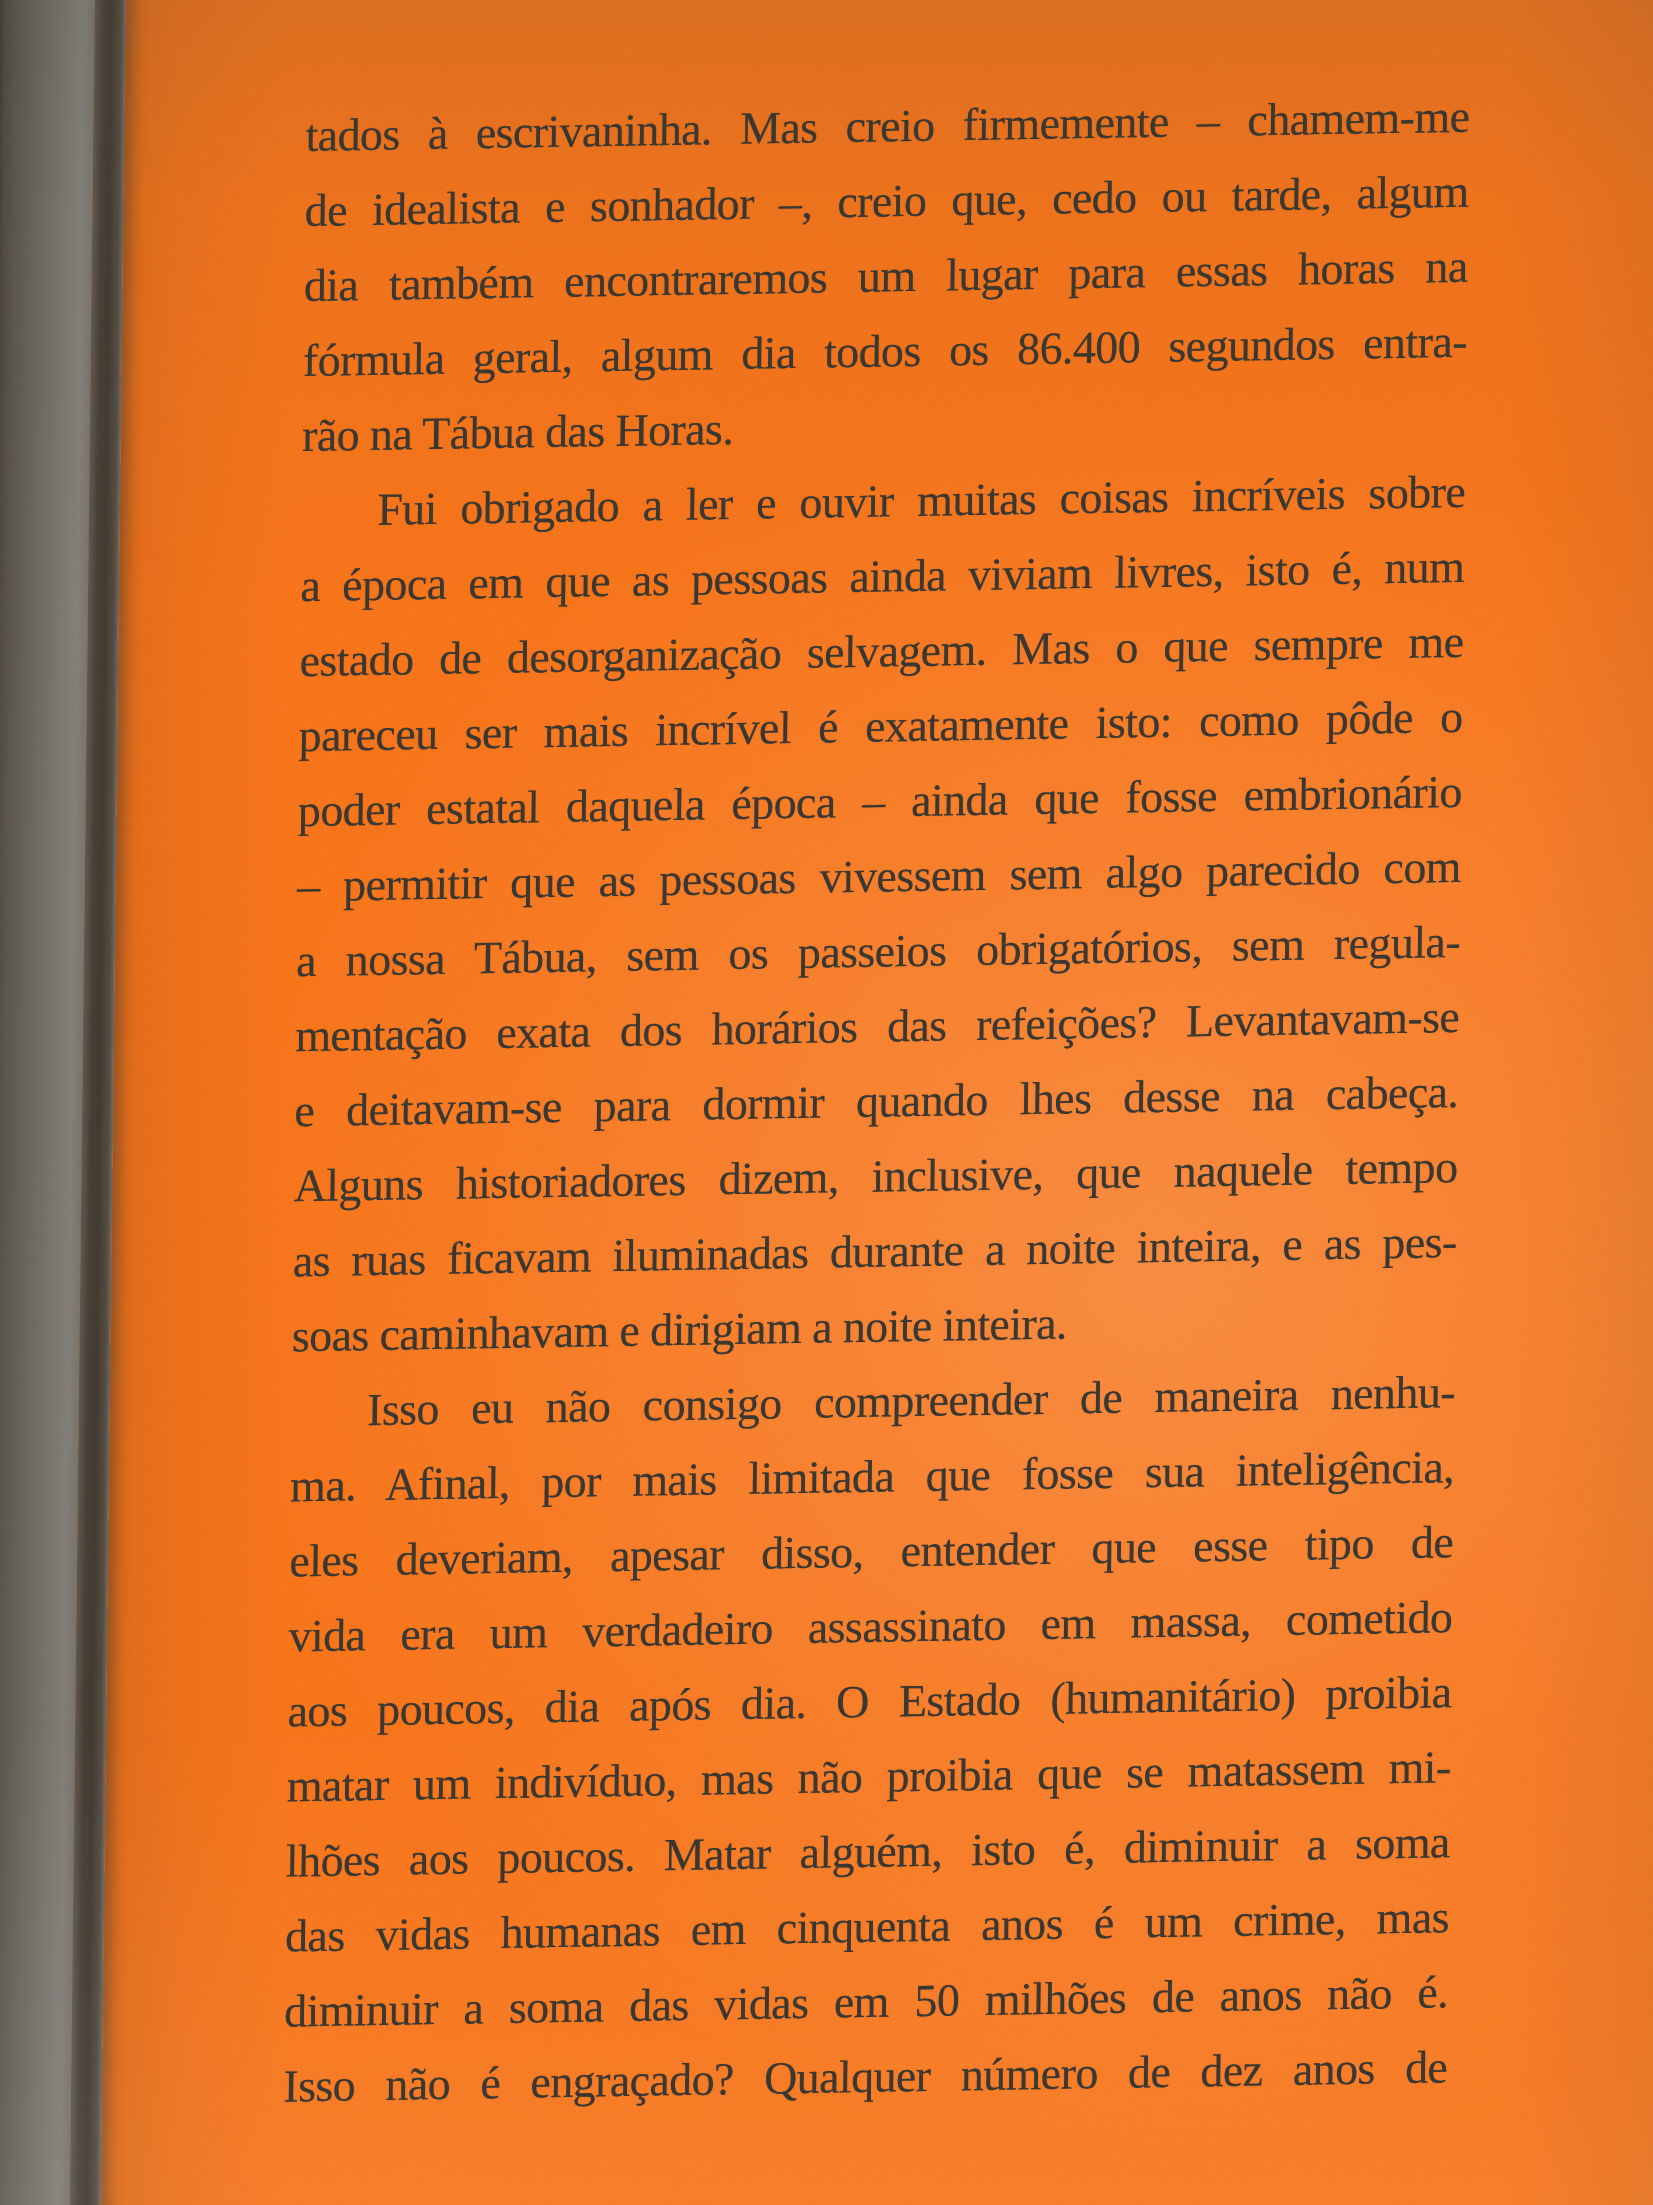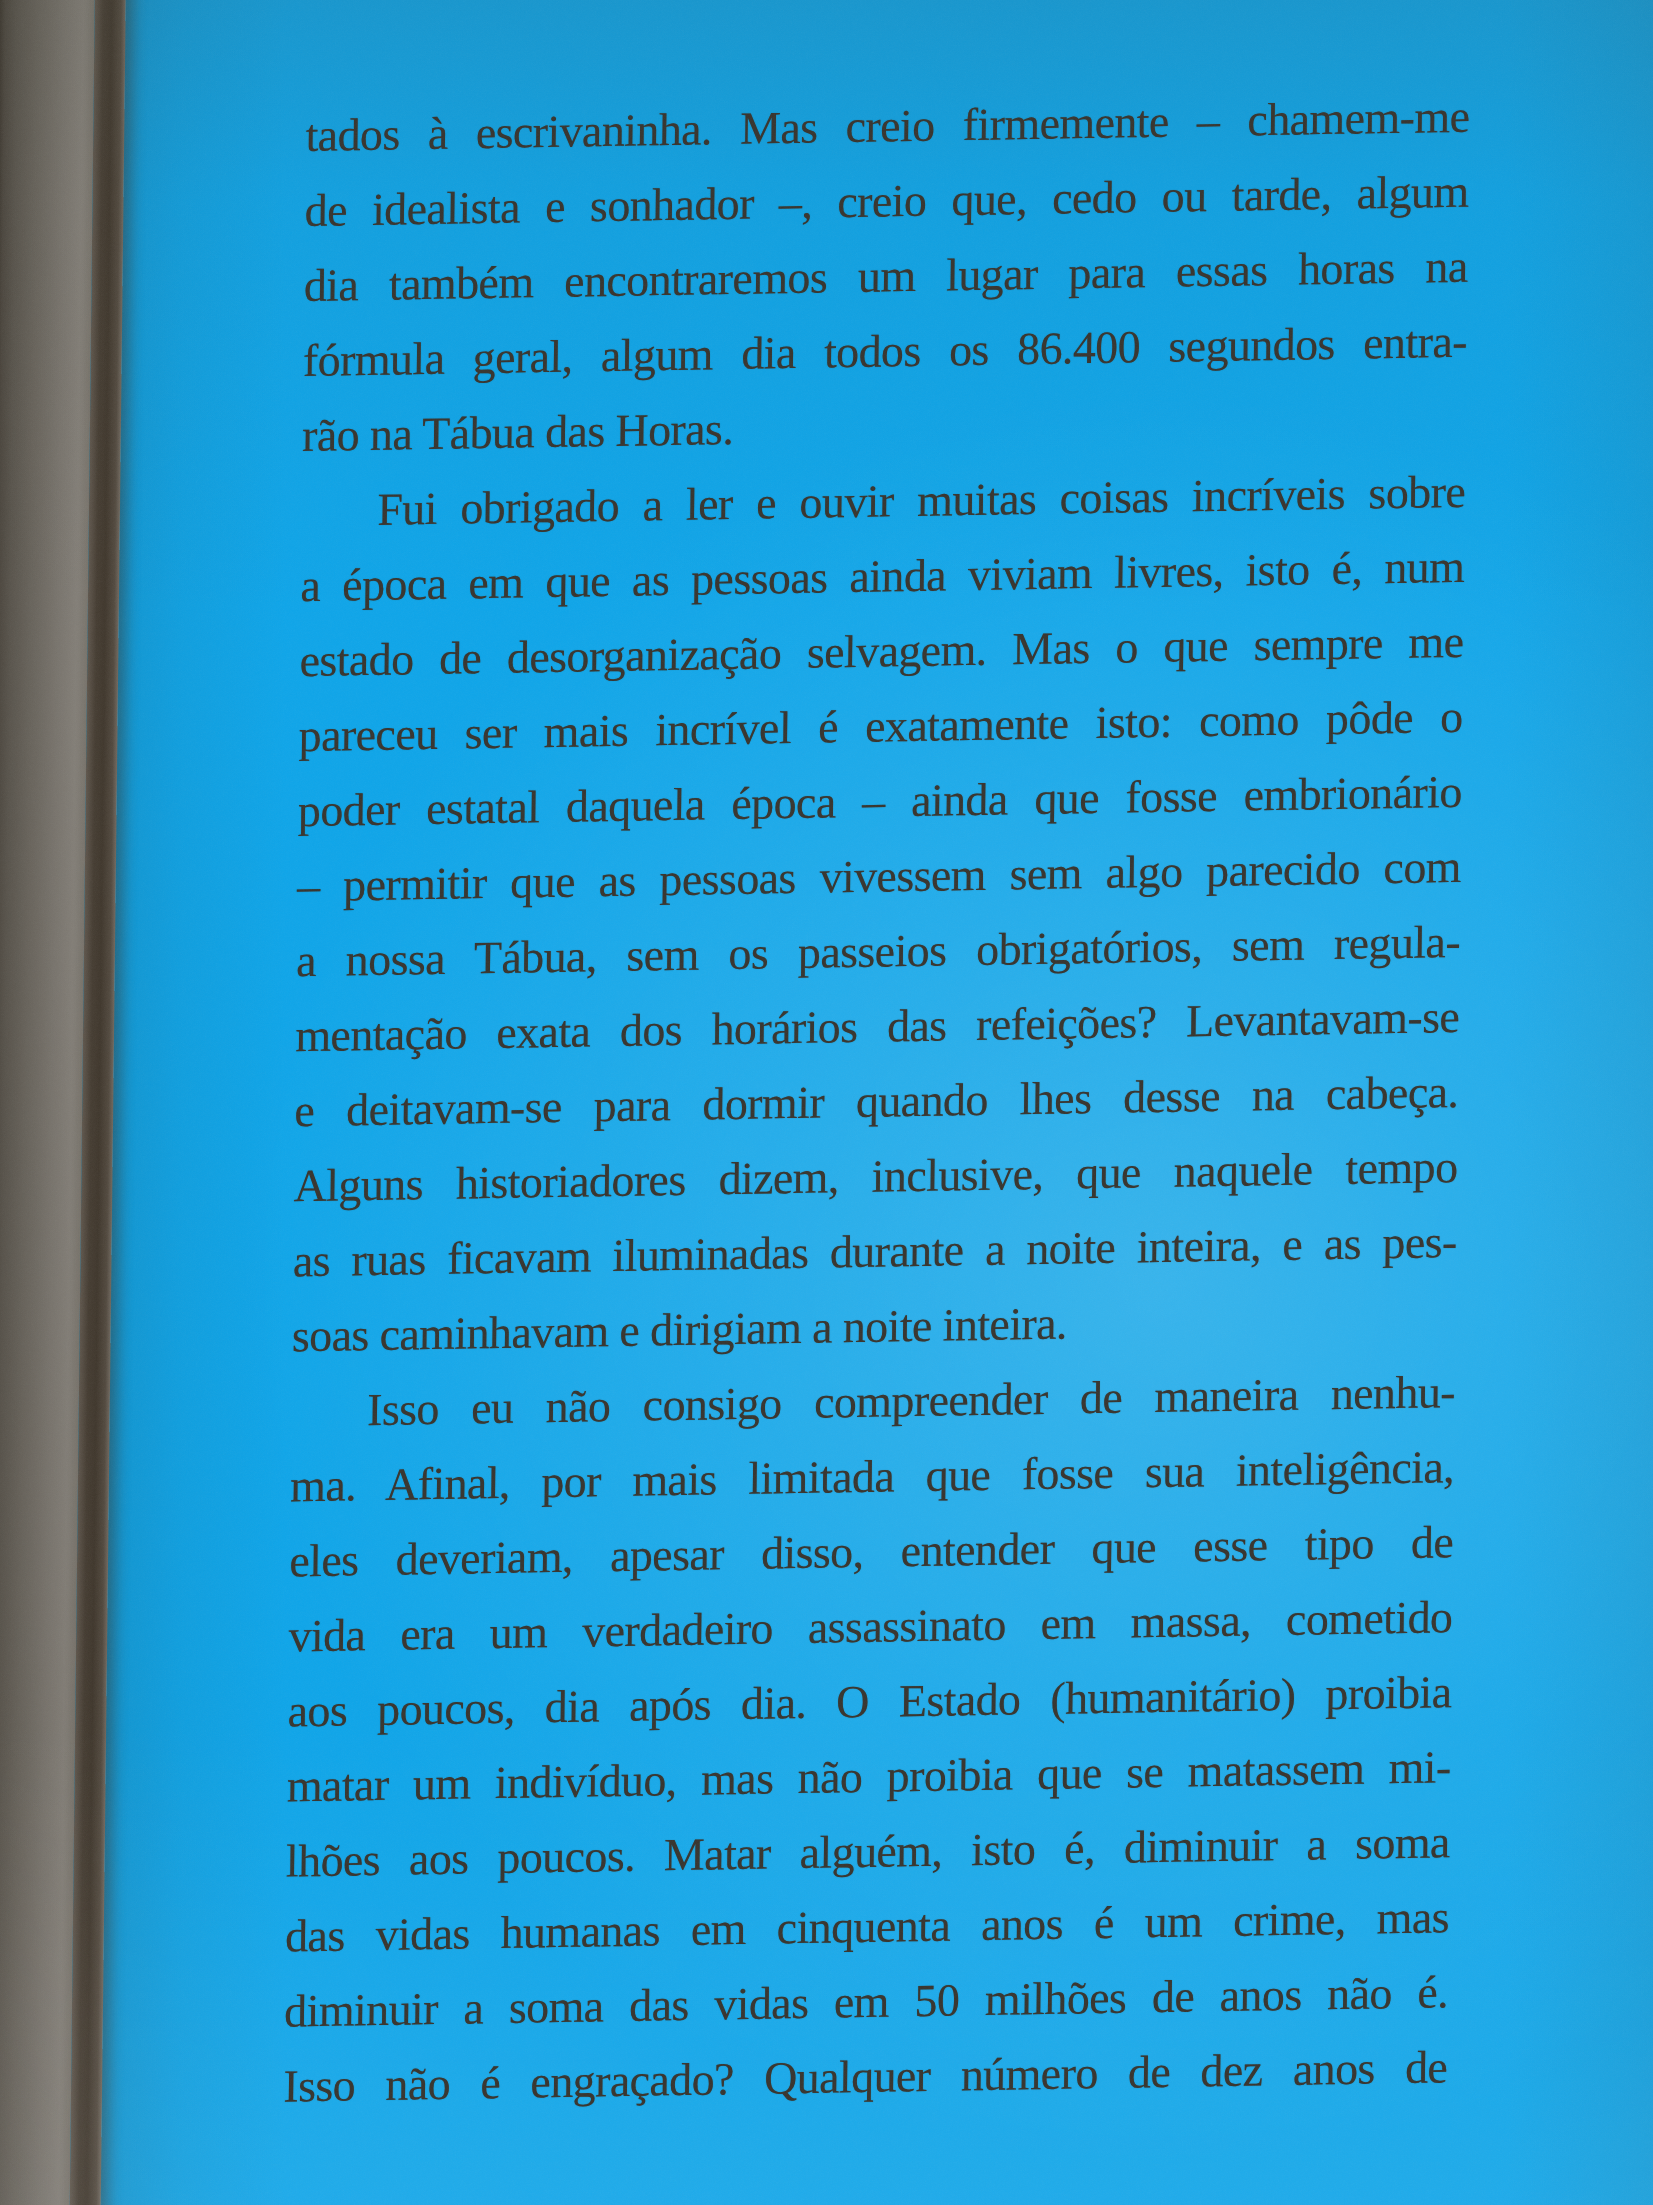--- a/index.html
+++ b/index.html
@@ -1,21 +1,21 @@
 <!DOCTYPE html>
 <html style="font-size:8.8px"><head>
 <meta charset="utf-8">
 <style>
   html, body { margin: 0; padding: 0; background: #111; }
   .photo {
     position: relative;
     width: 1654px;
     height: 2205px;
     overflow: hidden;
-    background: #0ea5e9;
+    background: #f97316;
     font-family: "Liberation Serif", "DejaVu Serif", serif;
   }
 
   
   .page-light {
     position: absolute;
     inset: 0;
     background:
       radial-gradient(ellipse 1489px 1433px at 70% 58%, rgba(255,255,255,0.17), rgba(255,255,255,0.0) 62%),
       linear-gradient(to bottom, rgba(72,74,64,0.16) 0%, rgba(72,74,64,0.06) 9%, rgba(0,0,0,0) 28%, rgba(0,0,0,0) 78%, rgba(255,255,255,0.07) 100%),

